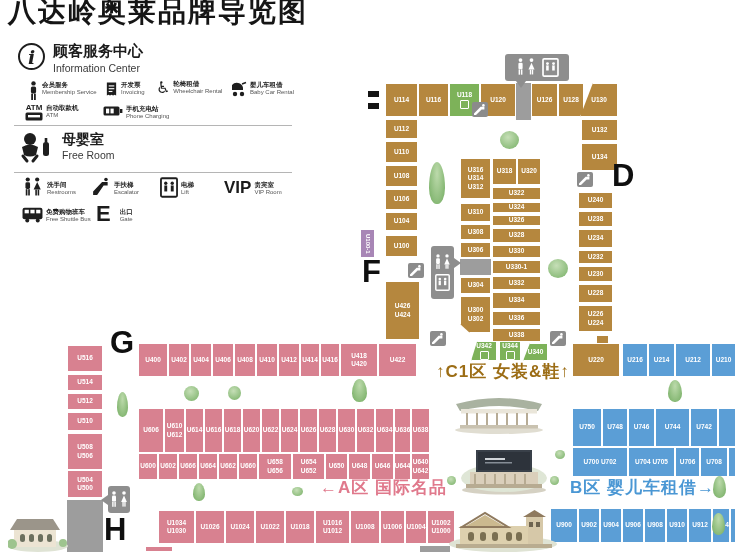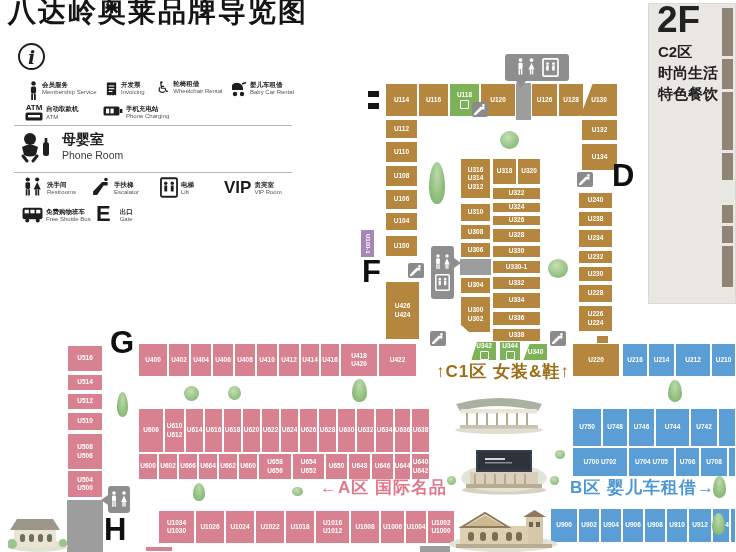--- a/index.html
+++ b/index.html
@@ -67,20 +67,24 @@
 </head>
 <body>
 
 <div id="stage">
 
   <div class="title">八达岭奥莱品牌导览图</div>
 
   <div class="legend">
     <div class="lg-abs" style="left:10px;top:5px;gap:8px;">
       <div class="info-ic">i</div>
+      <div>
+        <div class="info-zh">顾客服务中心</div>
+        <div class="info-en">Information Center</div>
+      </div>
     </div>
 
     <div class="lg-abs" style="left:20px;top:43px;">
       <span class="lic">
           <svg width="11" height="20" viewBox="0 0 10 20" fill="#1e1e1e">
             <circle cx="5" cy="2.4" r="2.2"></circle>
             <rect x="2.4" y="5.4" width="5.2" height="7" rx="1.6"></rect>
             <rect x="2.7" y="12.6" width="1.8" height="6.4"></rect>
             <rect x="5.5" y="12.6" width="1.8" height="6.4"></rect>
           </svg>
@@ -119,21 +123,21 @@
             <circle cx="5" cy="13" r="2.2"></circle>
             <circle cx="12" cy="13" r="2.2"></circle>
           </svg>
         </span>
       <span class="ltxt">
           <b>婴儿车租借</b>
           <i>Baby Car Rental</i>
         </span>
     </div>
 
-    <div class="lg-abs" style="left:17px;top:66px;align-items:flex-end;">
+    <div class="lg-abs" style="left:17px;top:66px;">
       <span class="lic" style="flex-direction:column;display:flex;align-items:center;">
         <span style="font-size:8px;font-weight:bold;color:#1e1e1e;line-height:1;">ATM</span>
         <svg width="18" height="9" viewBox="0 0 18 9" fill="#1e1e1e">
             <rect x="0.5" y="0.5" width="17" height="8" rx="1.5"></rect>
             <rect x="3" y="3" width="12" height="2.4" fill="#fff"></rect>
           </svg>
       </span>
       <span class="ltxt">
           <b>自动取款机</b>
           <i>ATM</i>
@@ -161,21 +165,21 @@
           <svg width="34" height="32" viewBox="0 0 34 32" fill="#1e1e1e">
             <circle cx="12" cy="7" r="6"></circle>
             <path d="M4 15 q8 -5 16 0 l-2 8 q-6 3 -12 0 z"></path>
             <path d="M5 24 l4 5 M19 24 l-4 5" stroke="#1e1e1e" stroke-width="3" stroke-linecap="round"></path>
             <rect x="25" y="10" width="6" height="14" rx="2.5"></rect>
             <rect x="26.7" y="6" width="2.6" height="4"></rect>
           </svg>
         </span>
       <span style="display:flex;flex-direction:column;">
         <span class="baby-zh">母婴室</span>
-        <span class="baby-en">Phone Room</span>
+        <span class="baby-en">Free Room</span>
       </span>
     </div>
 
     <div class="divider" style="top:134px;"></div>
 
     <div class="lg-abs" style="left:14px;top:139px;">
       <span class="lic">
           <svg width="22" height="21" viewBox="0 0 20 20" fill="#1e1e1e">
             <circle cx="5" cy="2.4" r="2"></circle>
             <rect x="2.8" y="5" width="4.4" height="6.4" rx="1.4"></rect>
@@ -246,35 +250,20 @@
     <div class="lg-abs" style="left:88px;top:165px;">
       <span class="big-letter" style="font-size:22px;">E</span>
       <span class="ltxt" style="margin-top:5px;margin-left:6px;">
           <b>出口</b>
           <i>Gate</i>
         </span>
     </div>
   </div>
 
 
-  <div class="f2">
-    <div class="f2-t">2F</div>
-    <div class="f2-z">C2区</div>
-    <div class="f2-z">时尚生活</div>
-    <div class="f2-z">特色餐饮</div>
-    <div id="f2strips">
-        <div class="strip" style="top: 4px; height: 48px;"></div>
-        <div class="strip" style="top: 55px; height: 30px;"></div>
-        <div class="strip" style="top: 88px; height: 58px;"></div>
-        <div class="strip" style="top: 149px; height: 27px;"></div>
-        <div class="strip" style="top: 201px; height: 18px;"></div>
-        <div class="strip" style="top: 222px; height: 17px;"></div>
-        <div class="strip" style="top: 242px; height: 41px;"></div>
-      </div>
-  </div>
 
   <div id="map">
       <div class="blk br" style="left: 385px; top: 83px; width: 33px; height: 34px;">
         <div>U114</div>
       </div>
       <div class="blk br" style="left: 418px; top: 83px; width: 31px; height: 34px;">
         <div>U116</div>
       </div>
       <div class="blk gr" style="left: 449px; top: 83px; width: 31px; height: 34px;">
         <div>U118</div>

